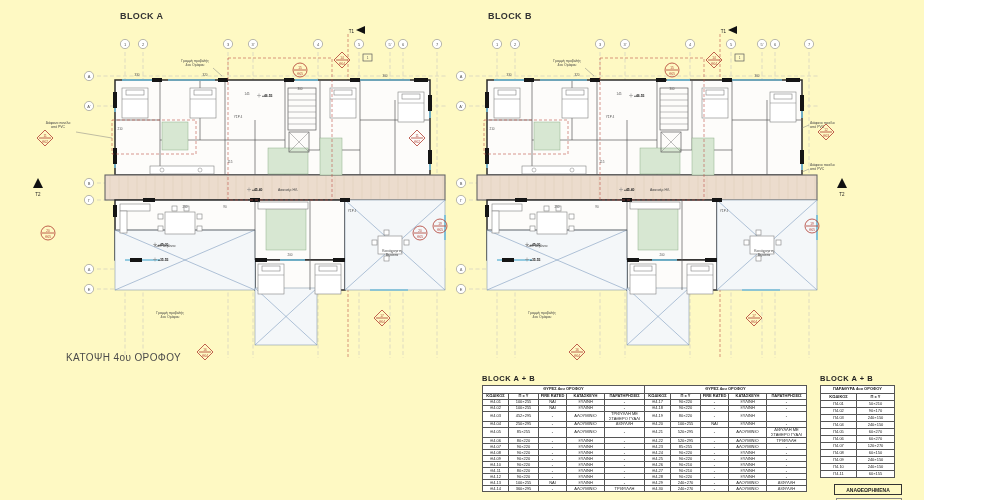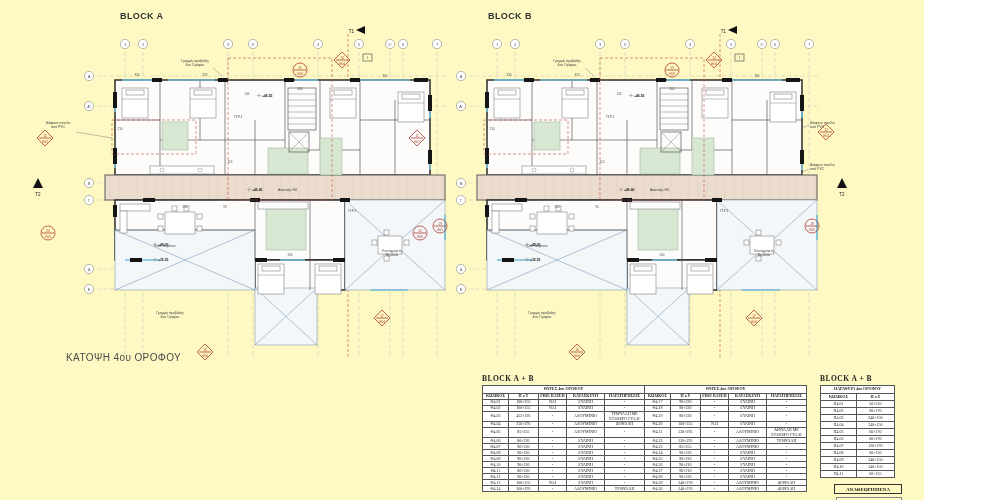--- a/index.html
+++ b/index.html
@@ -26,21 +26,21 @@
   .furnl{stroke:#808080;stroke-width:.5;fill:none;}
   .red{stroke:#b03a2e;fill:none;stroke-width:.8;}
   .reddash{stroke:#c05248;fill:none;stroke-width:.6;stroke-dasharray:3 2;}
   .redtxt{fill:#b03a2e;font-size:3.1px;}
   .ann{font-size:3.4px;fill:#444;}
   .dim{font-size:3.1px;fill:#555;}
   .elev{font-size:3.4px;fill:#222;font-weight:bold;}
   .secmark{fill:#111;}
   .sectxt{font-size:4.5px;fill:#222;}
   
-  .sched{position:absolute;font-family:Liberation Serif, serif;}
+  .sched{position:absolute;}
   .sched .tbl-block-title{font-size:7.5px;font-weight:bold;color:#222;margin-bottom:2px;letter-spacing:.5px;}
   table.sch{border-collapse:collapse;table-layout:fixed;background:#fff;}
   table.sch th,table.sch td{border:.5px solid #555;font-size:4px;text-align:center;
      padding:0 1px;line-height:1.15;overflow:hidden;color:#222;}
   table.sch th{font-weight:bold;}
   table.sch th.sec{height:7px;}
   table.sch tr{height:6px;}
   #win-table tr{height:7px;}
   .rev-box{border:.8px solid #333;font-size:5px;font-weight:bold;text-align:center;
      padding:1.5px 0;width:66px;margin:6px 0 0 14px;color:#222;}

